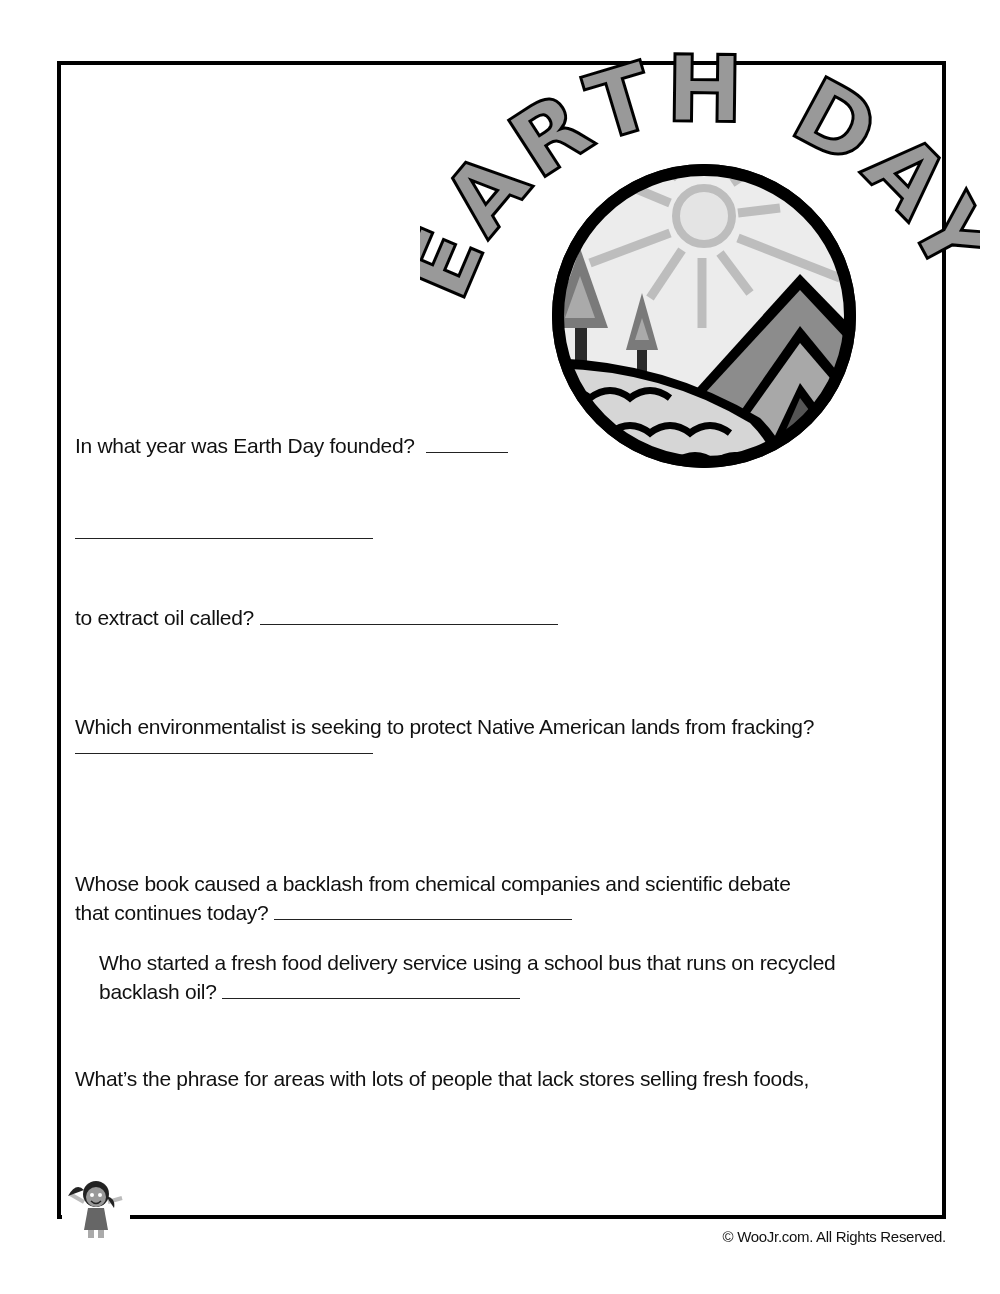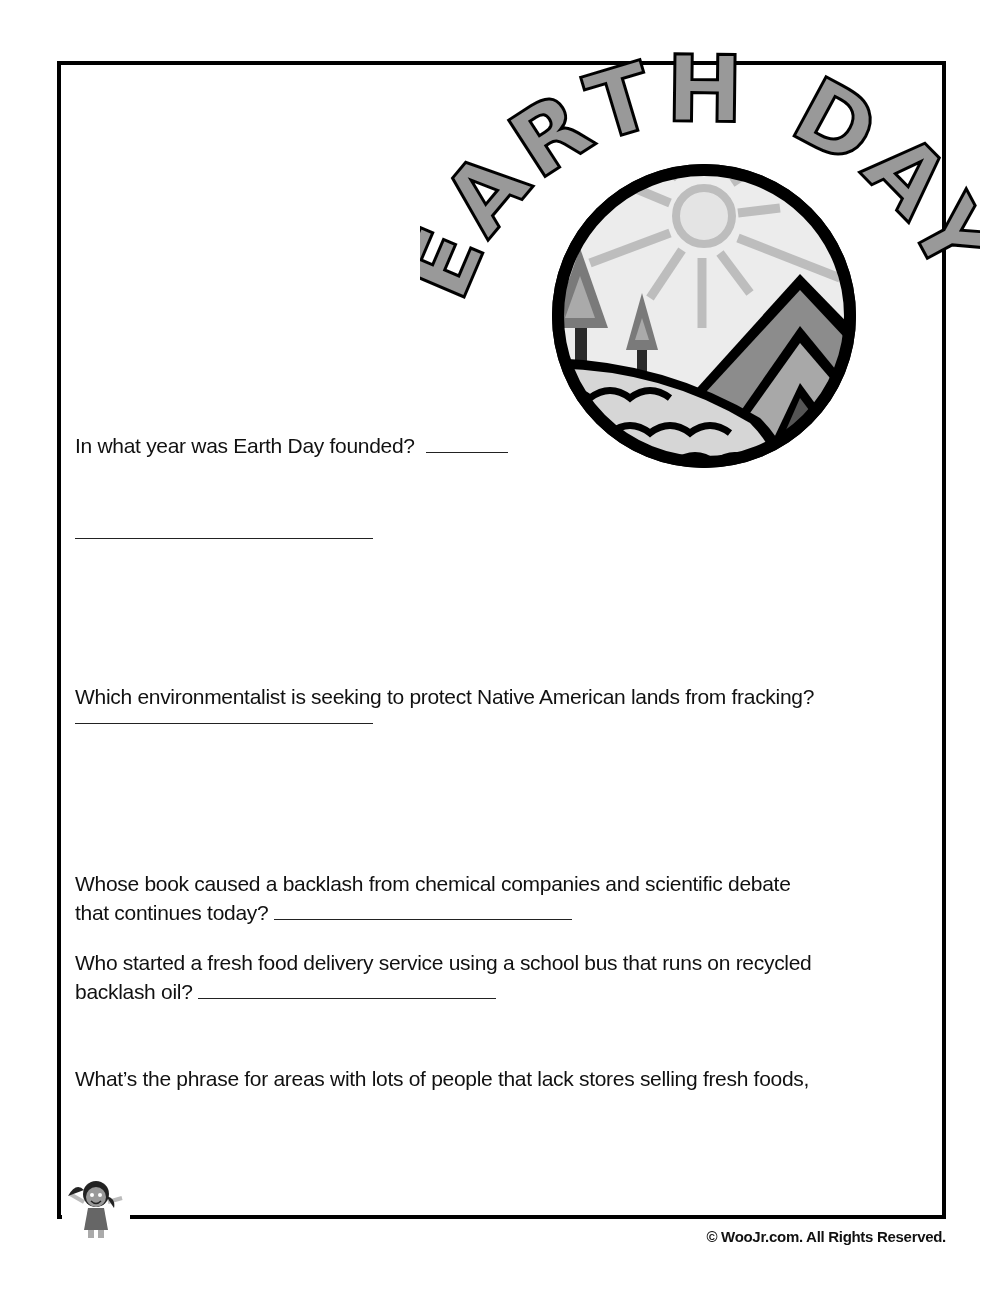--- a/index.html
+++ b/index.html
@@ -7,21 +7,21 @@
          font-family: "Liberation Sans", sans-serif; color: #111; }
   .frame { position: absolute; left: 57px; top: 61px; width: 881px; height: 1150px;
            border: 4px solid #000; box-sizing: content-box; }
   .logo { position: absolute; left: 420px; top: 38px; width: 560px; height: 460px; }
   .question { position: absolute; left: 75px; font-size: 21px; line-height: 29px;
               letter-spacing: -0.3px; }
   .blank { display: inline-block; border-bottom: 1.5px solid #222; height: 18px;
            vertical-align: baseline; }
   .blank-block { display: block; border-bottom: 1.5px solid #222; height: 12px; }
   .copyright { position: absolute; right: 54px; top: 1228px; font-size: 15px;
-               letter-spacing: -0.3px; color: #111; font-weight: bold; }
+               letter-spacing: -0.3px; color: #111; }
   .mascot { position: absolute; left: 62px; top: 1176px; width: 68px; height: 64px;
             background: #fff; }
 </style>
 </head>
 <body>
 
 <div class="frame"></div>
 
 <svg class="logo" viewBox="0 0 560 460" xmlns="http://www.w3.org/2000/svg">
   <defs>
@@ -81,36 +81,40 @@
 <div class="question" style="top:431px;">
   <span>In what year was Earth Day founded?</span>&nbsp;
   <span class="blank" style="width:82px;"></span>
 </div>
 
 <div class="question" style="top:517px;">
   <span class="blank" style="width:298px;"></span>
 </div>
 
 <div class="question" style="top:603px;">
+  <div>
+    <span>to extract oil called?</span>
+    <span class="blank" style="width:298px;"></span>
+  </div>
 </div>
 
-<div class="question" style="top:682px;">
+<div class="question" style="top:712px;">
   <div>Which environmentalist is seeking to protect Native American lands from fracking?</div>
   <span class="blank-block" style="width:298px;"></span>
 </div>
 
 <div class="question" style="top:833px;margin-top:36px;">
   <div>Whose book caused a backlash from chemical companies and scientific debate</div>
   <div>
     <span>that continues today?</span>
     <span class="blank" style="width:298px;"></span>
   </div>
 </div>
 
-<div class="question" style="top:948px;">
+<div class="question" style="top:948px;margin-left:24px;">
   <div>Who started a fresh food delivery service using a school bus that runs on recycled</div>
   <div>
     <span>backlash oil?</span>
     <span class="blank" style="width:298px;"></span>
   </div>
 </div>
 
 <div class="question" style="top:1064px;">
   <div>What’s the phrase for areas with lots of people that lack stores selling fresh foods,</div>
 </div>

